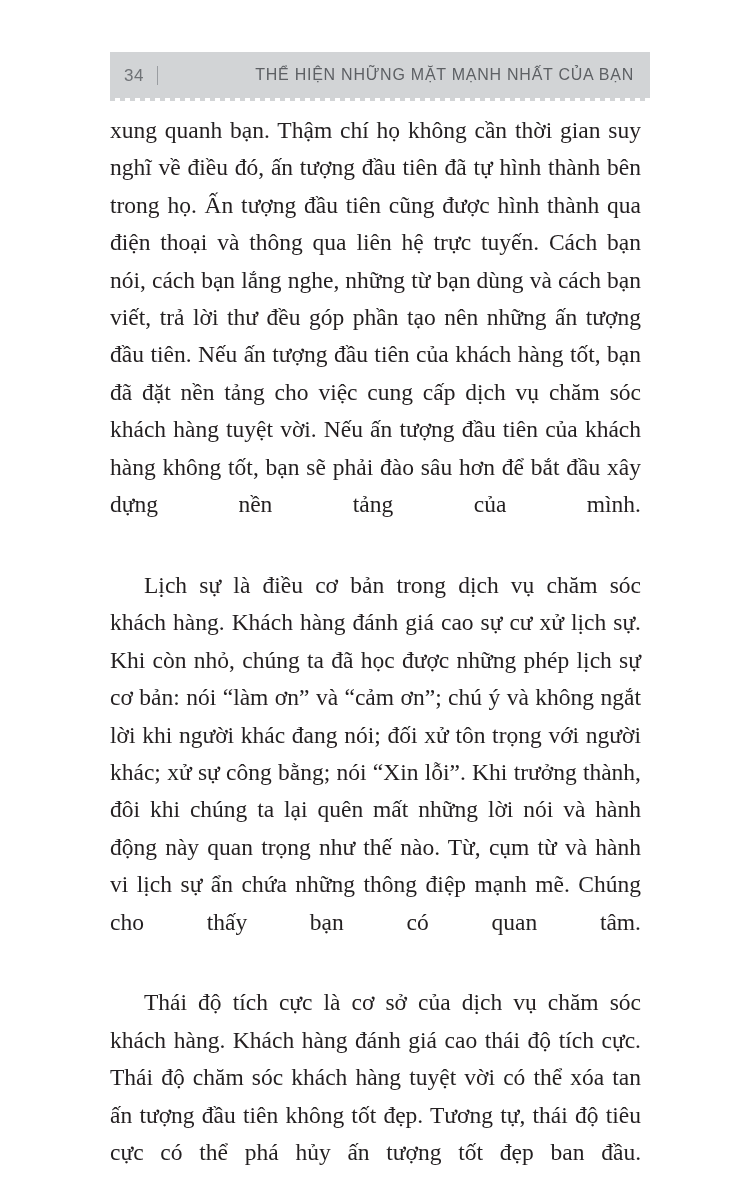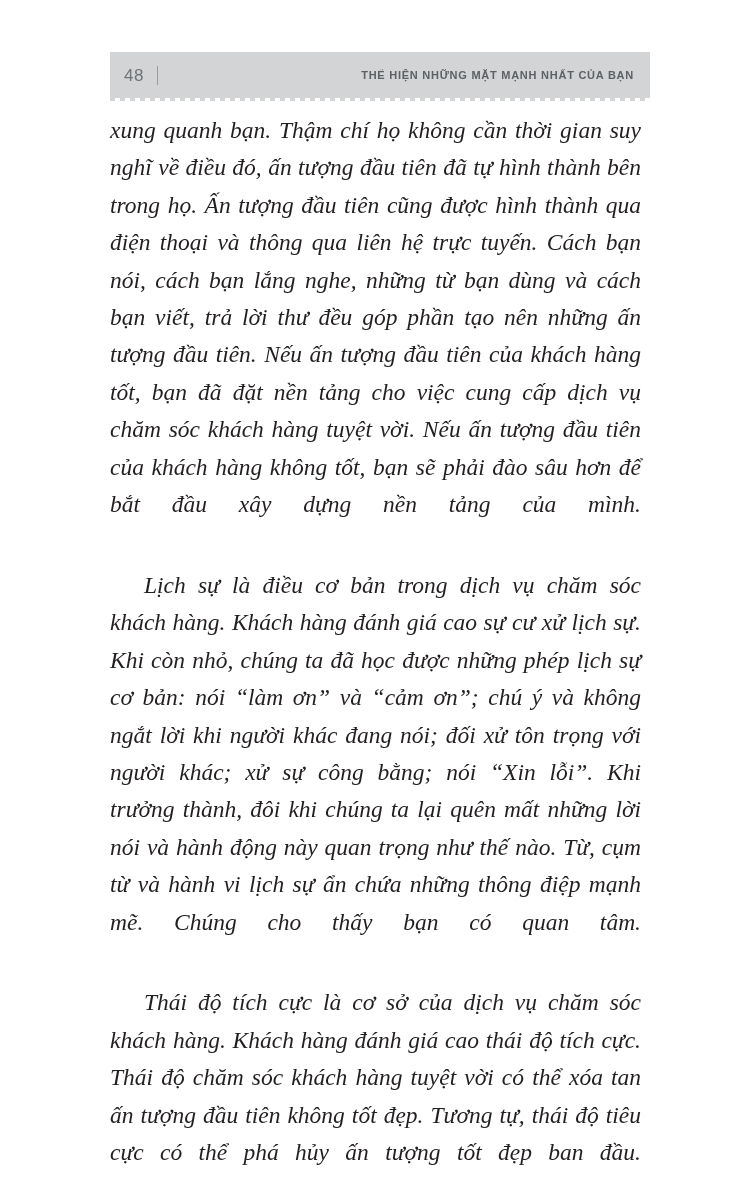--- a/index.html
+++ b/index.html
@@ -61,67 +61,65 @@
     display: inline-block;
     width: 1px;
     height: 19px;
     background: #9a9da1;
     margin-left: 13px;
     margin-right: 10px;
   }
   .head-title {
     margin-left: auto;
     font-family: "Liberation Sans", "DejaVu Sans", sans-serif;
-    font-size: 11px;
+    font-size: 16px;
     color: #5d6064;
     letter-spacing: 0.75px;
     line-height: 1;
     white-space: nowrap;
-    font-weight: bold;
   }
 
   
   .text-column {
     position: absolute;
     left: 110px;
     top: 112px;
     width: 531px;
   }
   .para {
     margin: 0;
     font-size: 23.5px;
     line-height: 37.4px;
     color: #231f20;
     text-align: justify;
     text-justify: inter-word;
     -webkit-hyphens: none;
     hyphens: none;
     word-spacing: 0.2px;
-    font-style: italic;
   }
   .para + .para {
     margin-top: 6px;
   }
   .para.indent {
     text-indent: 34px;
   }
   
   .para::after {
     content: "";
     display: inline-block;
     width: 100%;
   }
 </style>
 </head>
 <body>
 
 <div class="page">
 
   <div class="running-head">
-    <span class="folio">48</span>
+    <span class="folio">34</span>
     <span class="folio-rule"></span>
     <span class="head-title">THỂ HIỆN NHỮNG MẶT MẠNH NHẤT CỦA BẠN</span>
   </div>
 
   <div class="text-column">
     <p class="para">xung quanh bạn. Thậm chí họ không cần thời gian suy nghĩ về điều đó, ấn tượng đầu tiên đã tự hình thành bên trong họ. Ấn tượng đầu tiên cũng được hình thành qua điện thoại và thông qua liên hệ trực tuyến. Cách bạn nói, cách bạn lắng nghe, những từ bạn dùng và cách bạn viết, trả lời thư đều góp phần tạo nên những ấn tượng đầu tiên. Nếu ấn tượng đầu tiên của khách hàng tốt, bạn đã đặt nền tảng cho việc cung cấp dịch vụ chăm sóc khách hàng tuyệt vời. Nếu ấn tượng đầu tiên của khách hàng không tốt, bạn sẽ phải đào sâu hơn để bắt đầu xây dựng nền tảng của mình.</p>
     <p class="para indent">Lịch sự là điều cơ bản trong dịch vụ chăm sóc khách hàng. Khách hàng đánh giá cao sự cư xử lịch sự. Khi còn nhỏ, chúng ta đã học được những phép lịch sự cơ bản: nói “làm ơn” và “cảm ơn”; chú ý và không ngắt lời khi người khác đang nói; đối xử tôn trọng với người khác; xử sự công bằng; nói “Xin lỗi”. Khi trưởng thành, đôi khi chúng ta lại quên mất những lời nói và hành động này quan trọng như thế nào. Từ, cụm từ và hành vi lịch sự ẩn chứa những thông điệp mạnh mẽ. Chúng cho thấy bạn có quan tâm.</p>
     <p class="para indent">Thái độ tích cực là cơ sở của dịch vụ chăm sóc khách hàng. Khách hàng đánh giá cao thái độ tích cực. Thái độ chăm sóc khách hàng tuyệt vời có thể xóa tan ấn tượng đầu tiên không tốt đẹp. Tương tự, thái độ tiêu cực có thể phá hủy ấn tượng tốt đẹp ban đầu.</p>
   </div>
 

